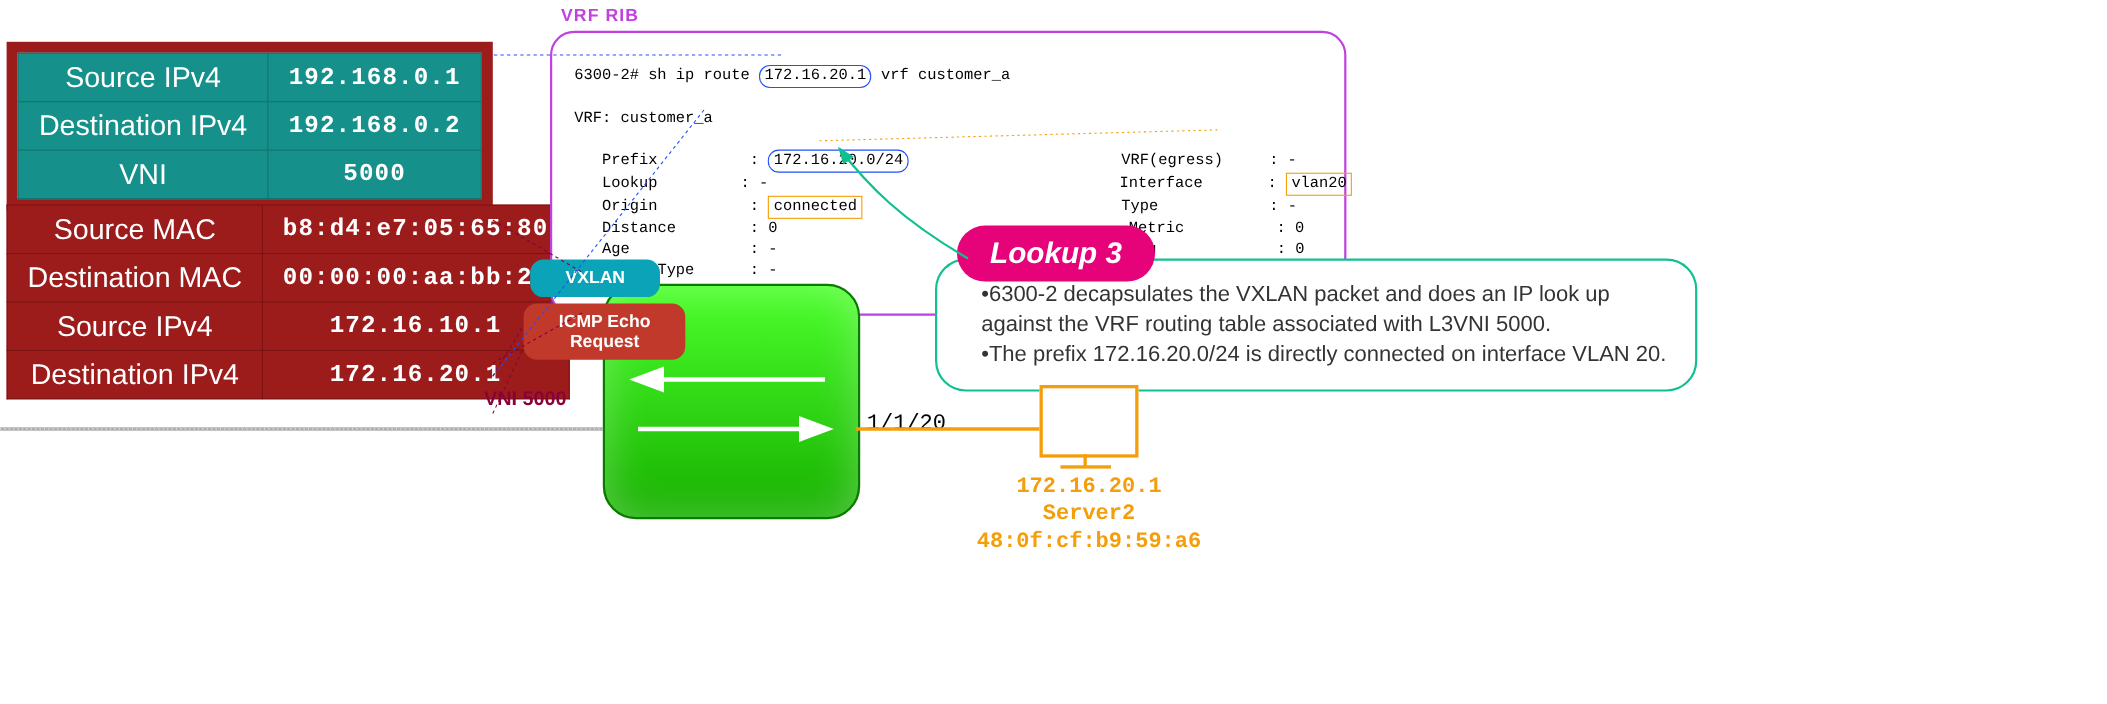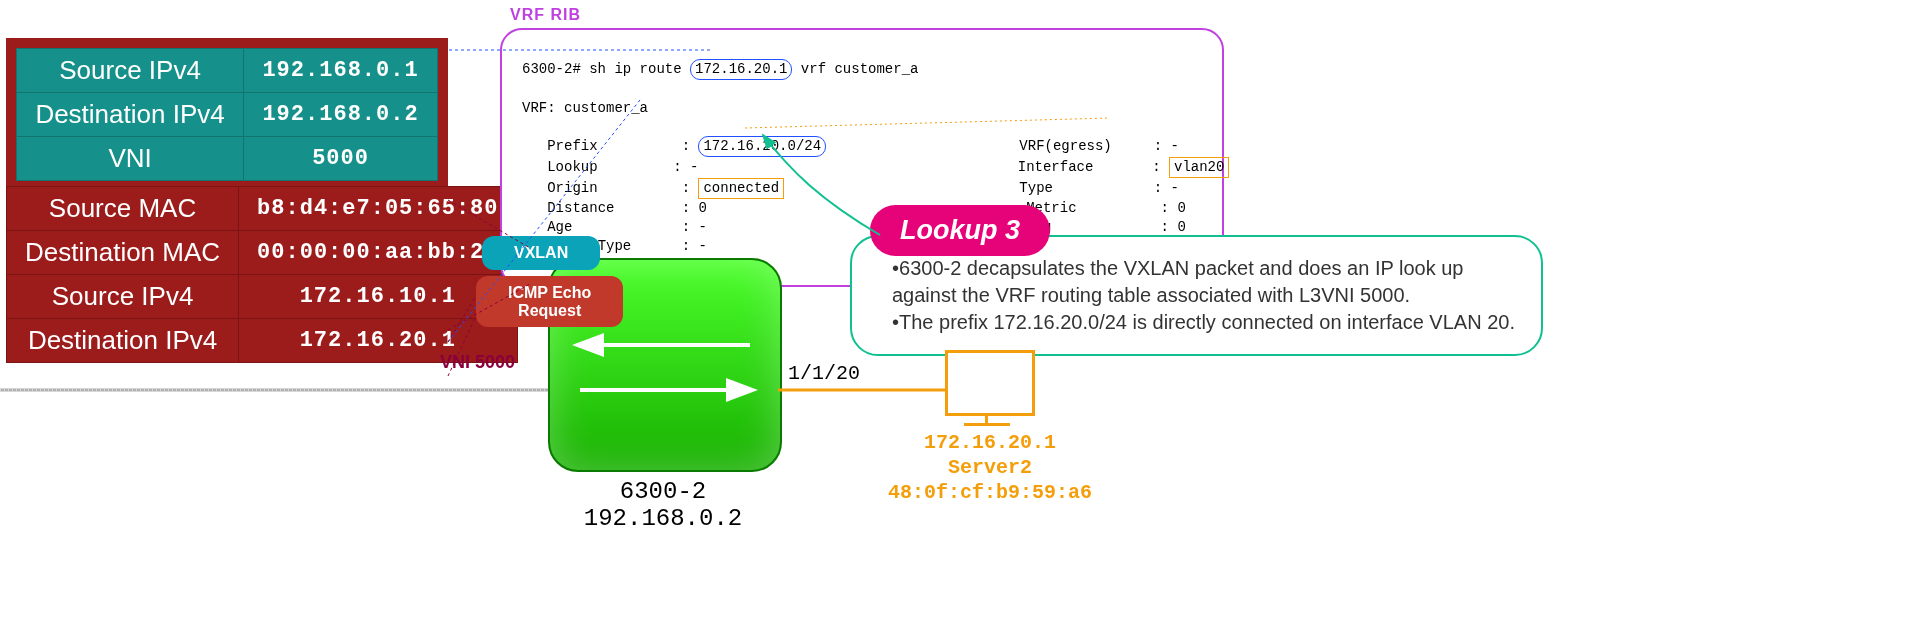--- a/index.html
+++ b/index.html
@@ -127,32 +127,28 @@
     <svg viewBox="0 0 230 210">
       <defs>
         <marker id="arw" markerWidth="10" markerHeight="10" refX="6" refY="3" orient="auto">
           <path d="M0,0 L8,3 L0,6 Z" fill="#ffffff"></path>
         </marker>
       </defs>
       <line x1="200" y1="85" x2="30" y2="85" stroke="#ffffff" stroke-width="4" marker-end="url(#arw)"></line>
       <line x1="30" y1="130" x2="200" y2="130" stroke="#ffffff" stroke-width="4" marker-end="url(#arw)"></line>
     </svg>
   </div>
-  <div class="dev-label" style="left:548px; top:478px; width:230px;">
-    <span>6300-2</span><br>
-    <span>192.168.0.2</span>
-  </div>
 
   <div class="badge vxlan" style="left:482px; top:236px;">VXLAN</div>
   <div class="badge icmp" style="left:476px; top:276px;">
     <span>ICMP Echo</span><br>
     <span>Request</span>
   </div>
 
-  <div class="intf-label" style="left:788px; top:362px;text-align:center;">1/1/20</div>
+  <div class="intf-label" style="left:788px; top:374px;text-align:center;">1/1/20</div>
 
   <div class="server-body" style="left:945px; top:350px;"></div>
   <div class="server-leg" style="left:985px; top:413px;"></div>
   <div class="server-base" style="left:964px; top:423px;"></div>
   <div class="server-caption" style="left:880px; top:430px; width:220px;">
     <span>172.16.20.1</span><br>
     <span>Server2</span><br>
     <span>48:0f:cf:b9:59:a6</span>
   </div>
 

